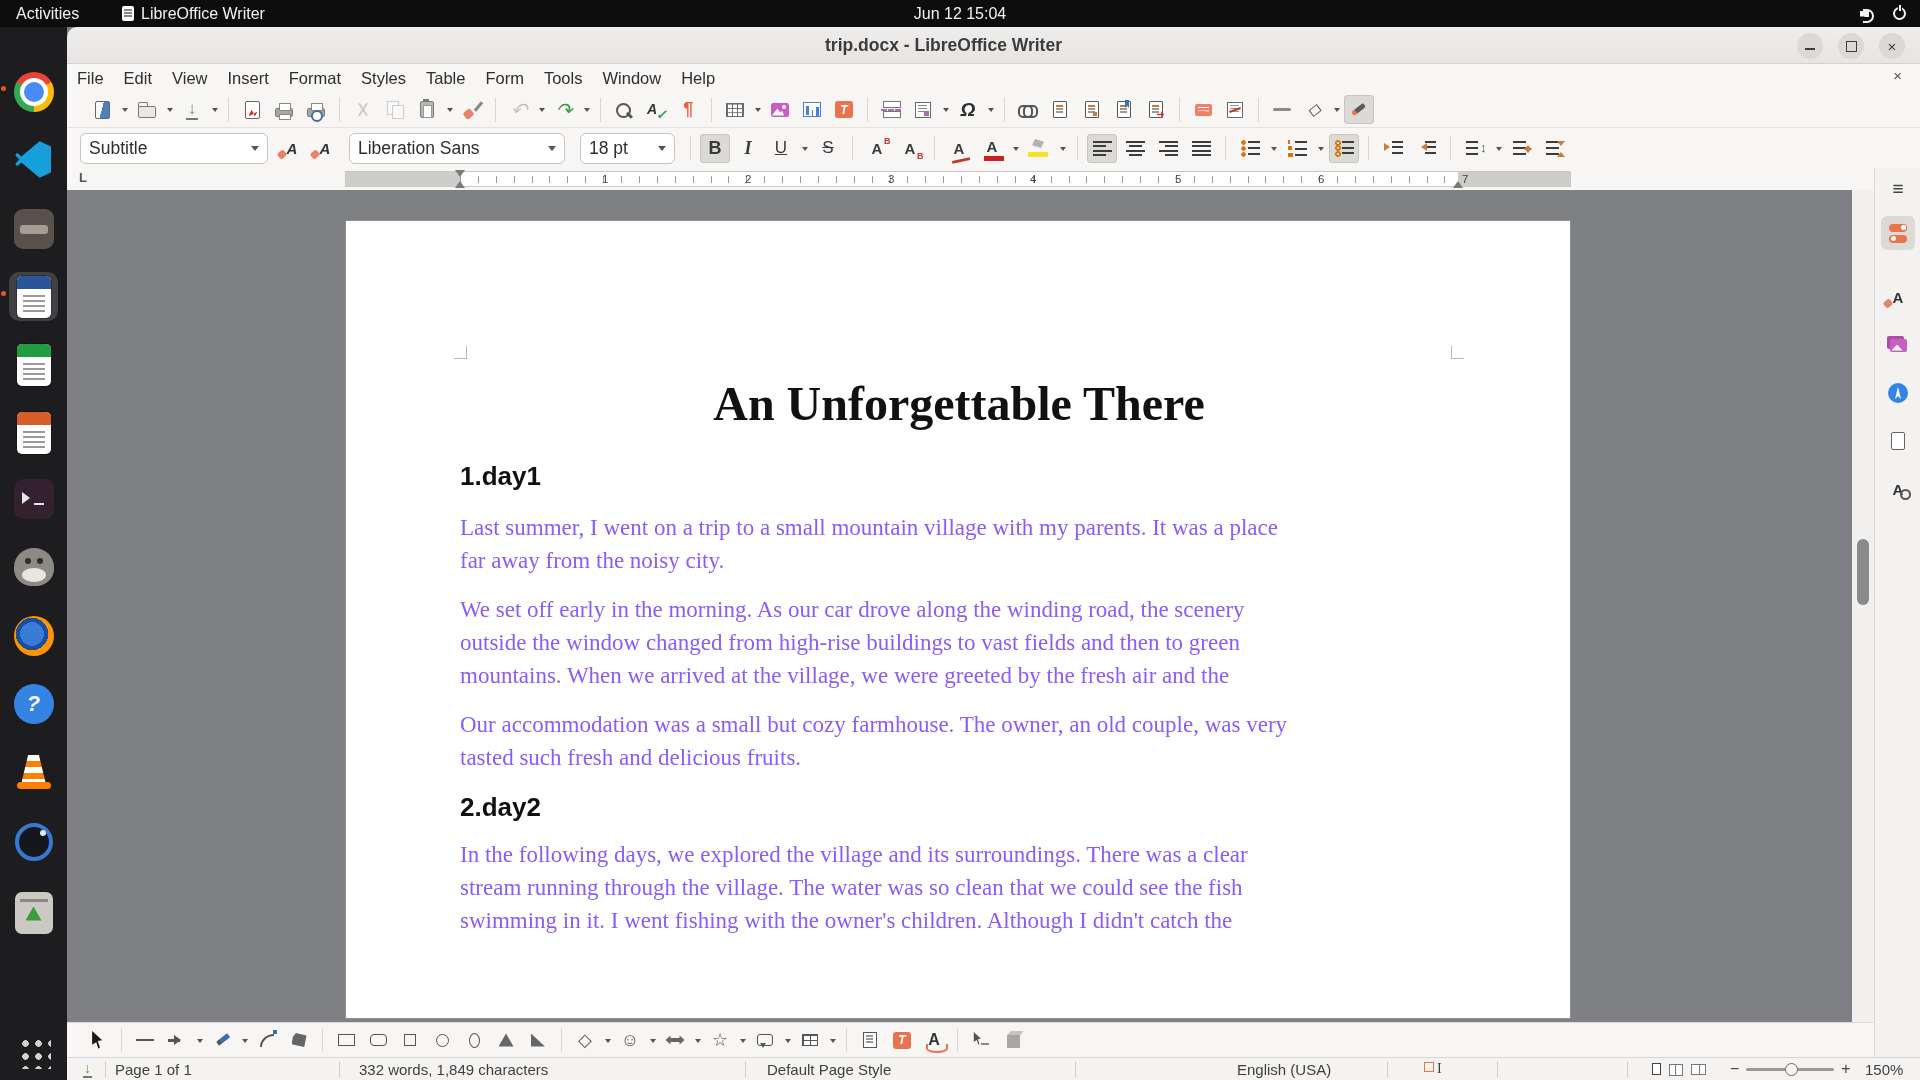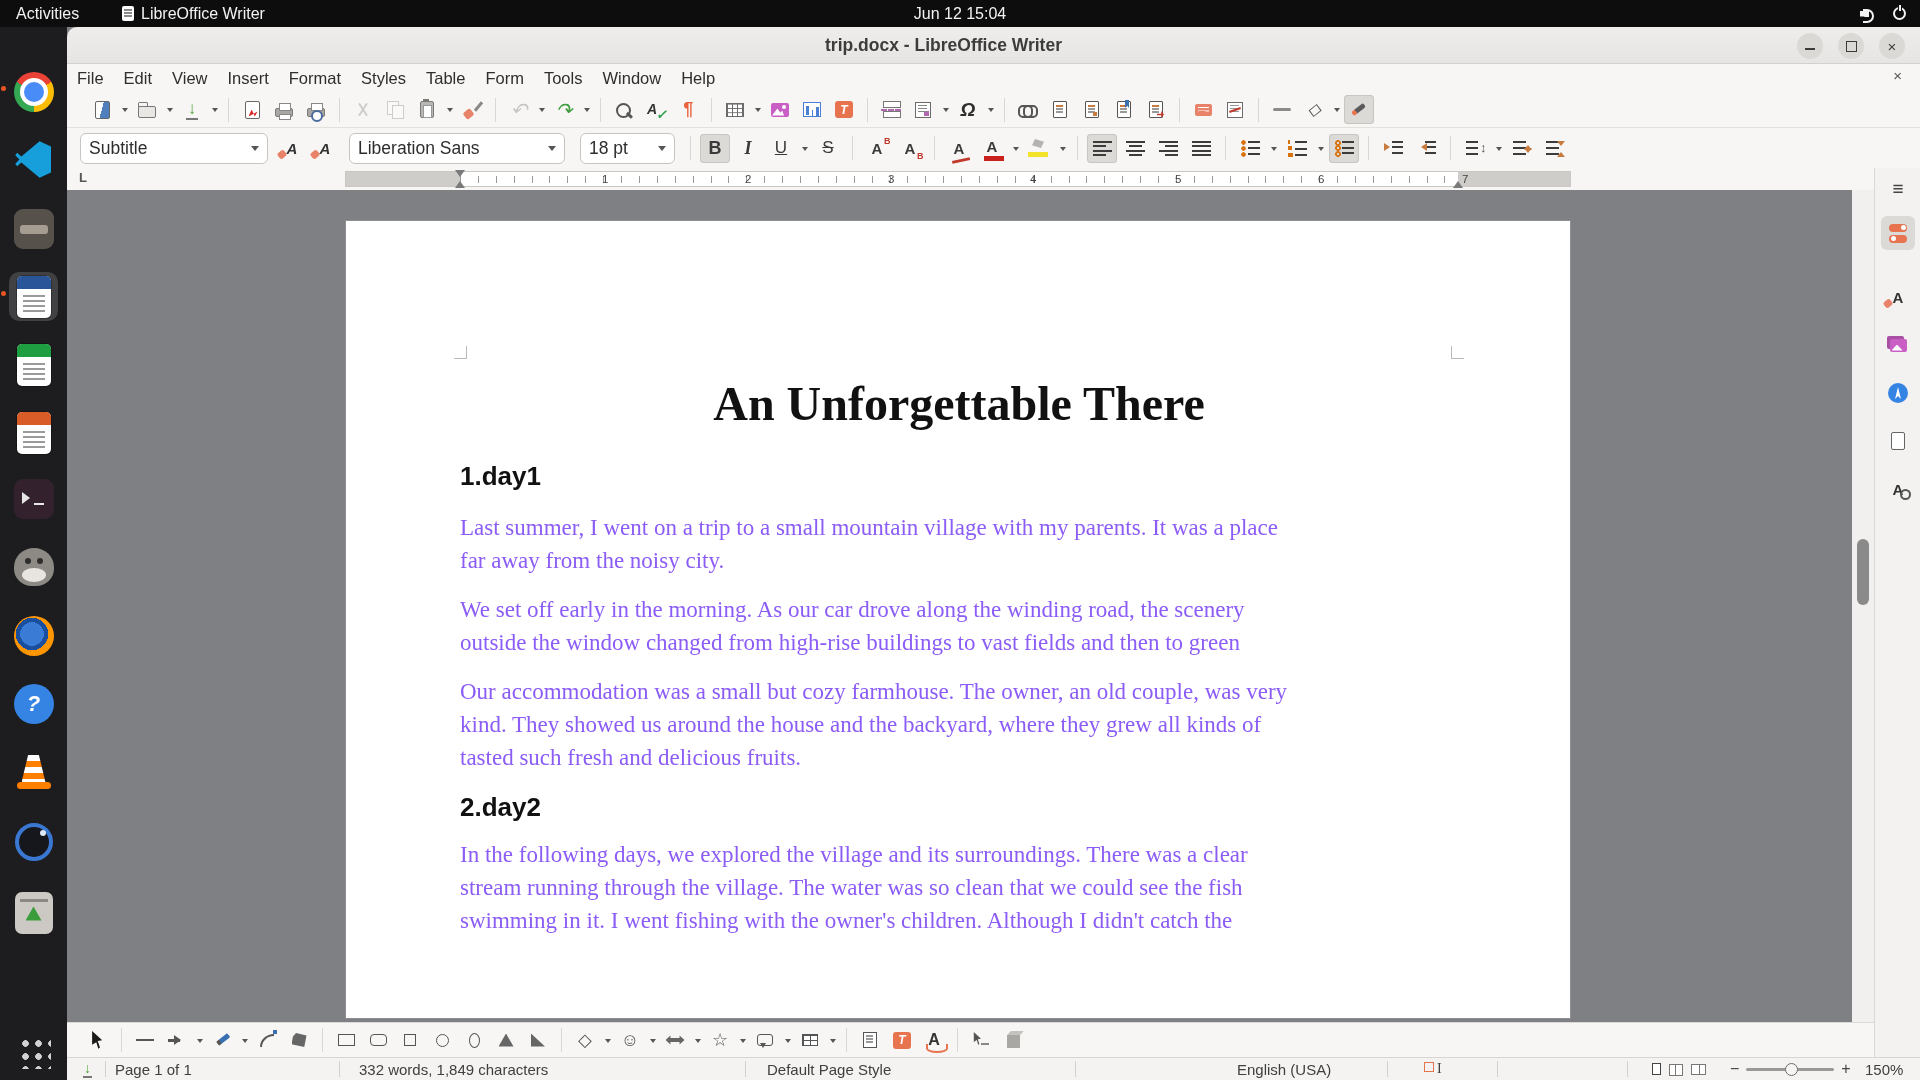--- a/index.html
+++ b/index.html
@@ -604,24 +604,24 @@
         <div id="textcol">
           <div id="dtitle">An Unforgettable There</div>
           <div class="dh" id="dh1">1.day1</div>
           <div class="dp">
             <div>Last summer, I went on a trip to a small mountain village with my parents. It was a place</div>
             <div>far away from the noisy city.</div>
           </div>
           <div class="dp">
             <div>We set off early in the morning. As our car drove along the winding road, the scenery</div>
             <div>outside the window changed from high-rise buildings to vast fields and then to green</div>
+            <div>mountains. When we arrived at the village, we were greeted by the fresh air and the</div>
           </div>
           <div class="dp">
             <div>Our accommodation was a small but cozy farmhouse. The owner, an old couple, was very</div>
-            <div>kind. They showed us around the house and the backyard, where they grew all kinds of</div>
             <div>tasted such fresh and delicious fruits.</div>
           </div>
           <div class="dh" id="dh2">2.day2</div>
           <div class="dp">
             <div>In the following days, we explored the village and its surroundings. There was a clear</div>
             <div>stream running through the village. The water was so clean that we could see the fish</div>
             <div>swimming in it. I went fishing with the owner's children. Although I didn't catch the</div>
           </div>
         </div>
       </div>

